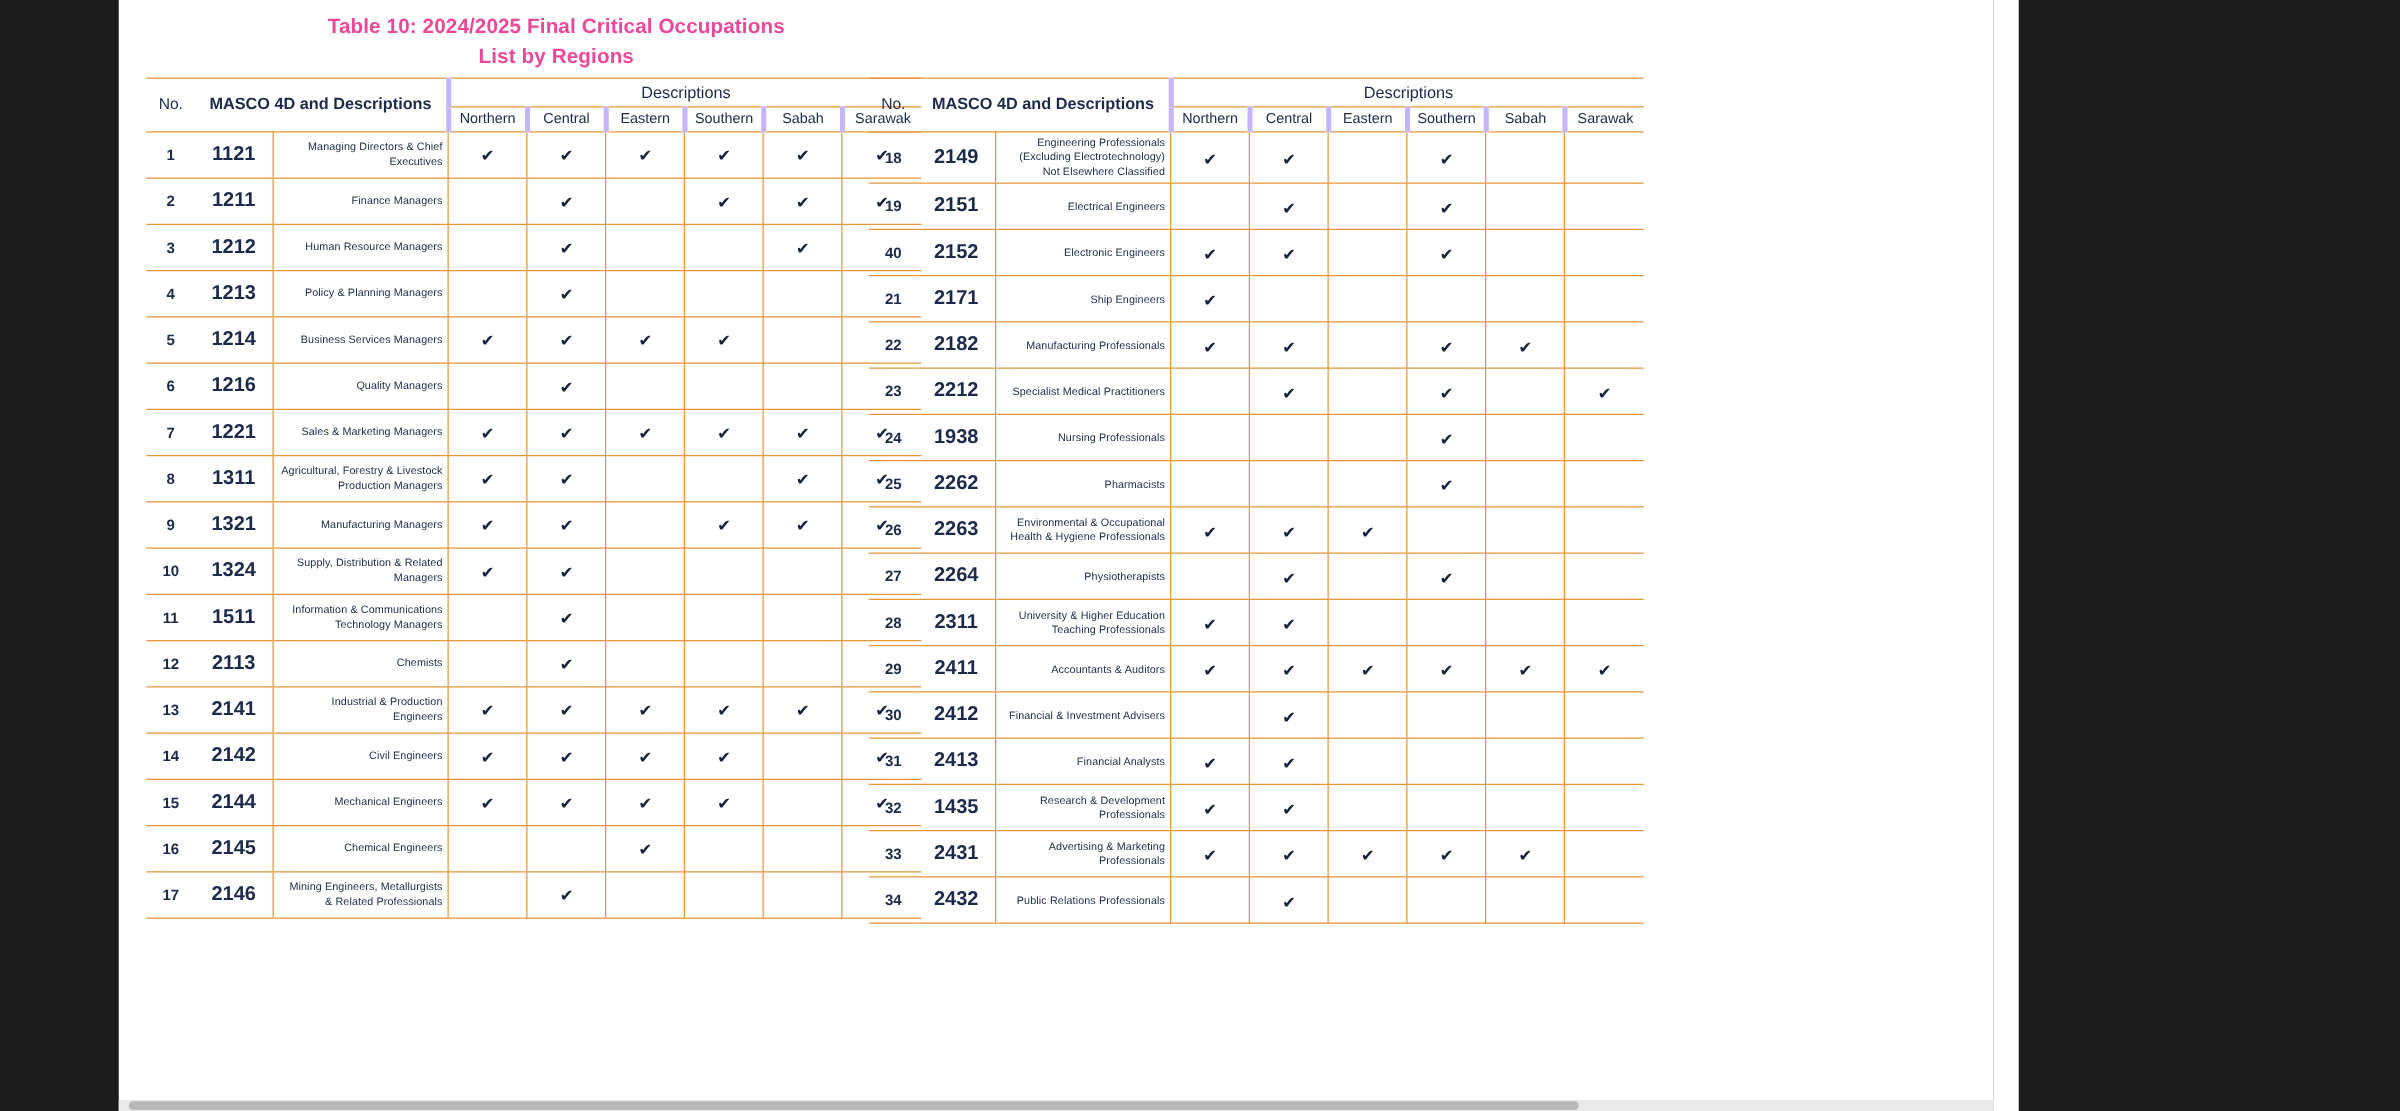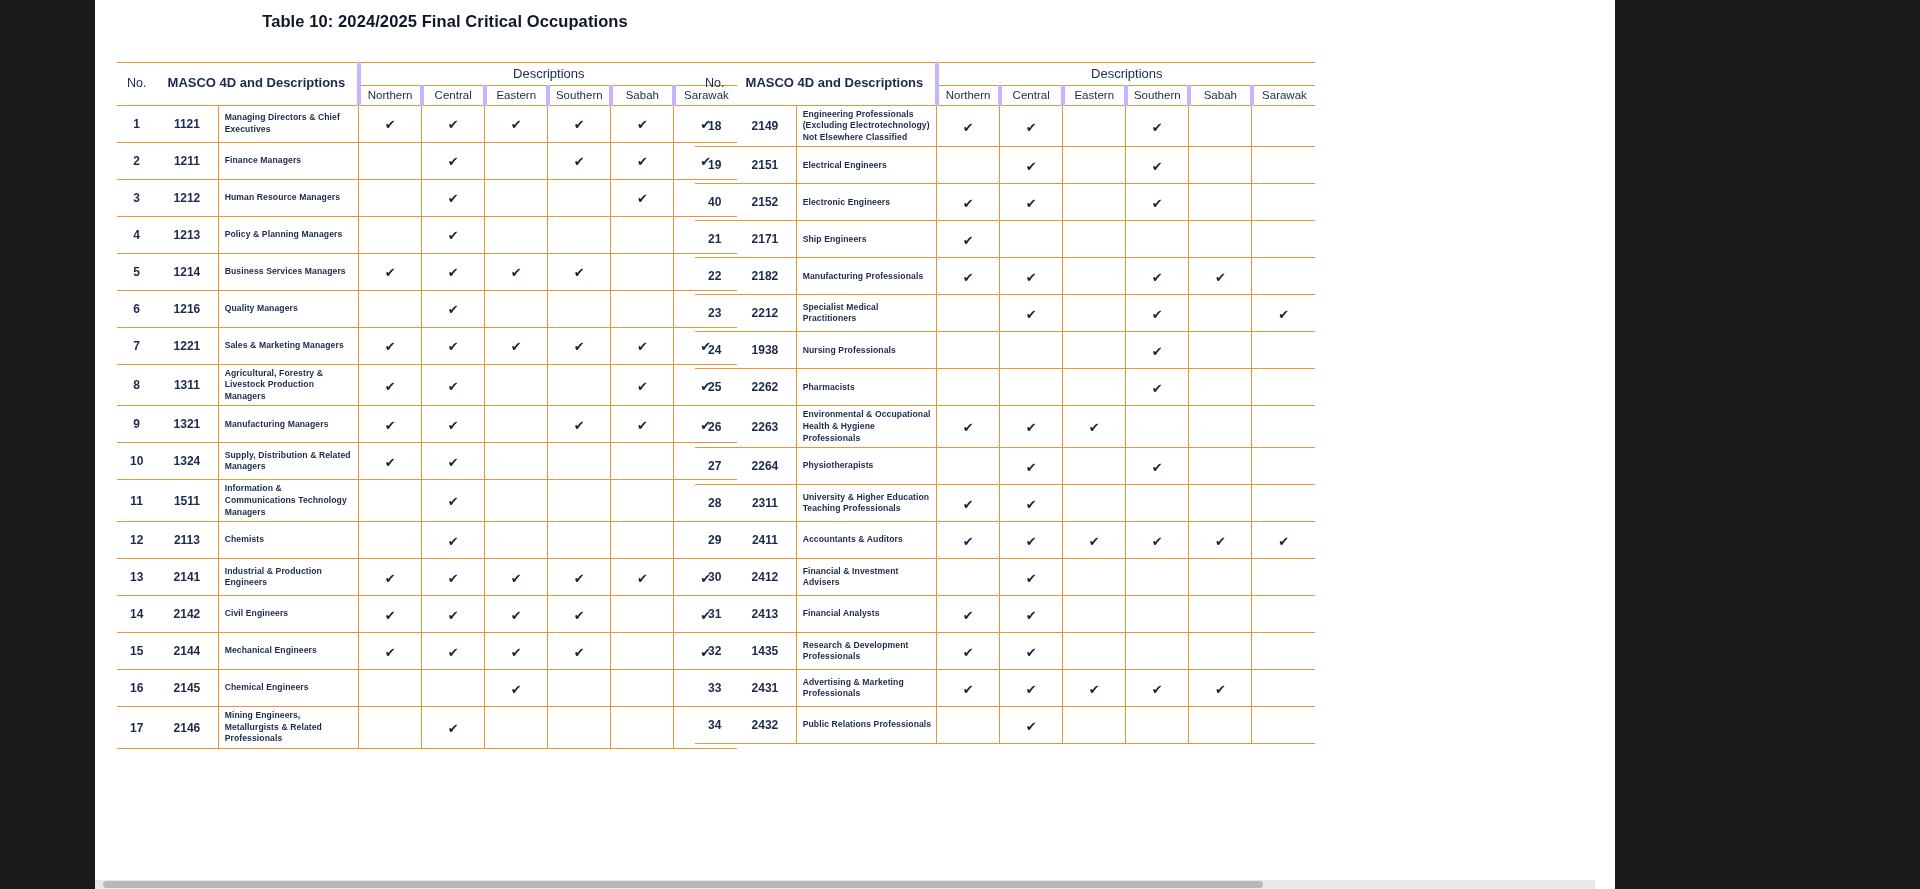--- a/index.html
+++ b/index.html
@@ -28,21 +28,21 @@
     background: #ffffff;
   }
   #title {
     position: absolute;
     left: 0;
     top: 10px;
     width: 700px;
     text-align: center;
     font-size: 16.5px;
     font-weight: bold;
-    color: #0f172a;
+    color: #ec4899;
     line-height: 1.45;
     letter-spacing: 0.1px;
   }
   #title .l2 { display: block; }
 
   .table-wrap {
     position: absolute;
     top: 62px;
   }
   #tbl-left { left: 22px; width: 620px; }
@@ -86,29 +86,29 @@
   }
   table.occ thead th.h-no {
     font-size: 12.5px;
   }
 
   table.occ tbody td.t-no {
     font-size: 12px;
     font-weight: 600;
   }
   table.occ tbody td.t-code {
-    font-size: 12px;
+    font-size: 16px;
     font-weight: 600;
   }
   table.occ tbody td.t-desc {
     font-size: 8.6px;
-    text-align: left;
+    text-align: right;
     padding: 3px 4px 3px 6px;
     line-height: 1.35;
-    font-weight: 700;
+    font-weight: 400;
     letter-spacing: 0.1px;
   }
   table.occ tbody td.t-mark {
     font-size: 13px;
     color: #1b2a4a;
   }
   table.occ tbody tr { height: 37px; }
 
   .tick {
     display: inline-block;
@@ -149,20 +149,21 @@
     border-radius: 4px;
   }
 </style>
 </head>
 <body>
 
 <div id="page">
 
   <div id="title">
     <span>Table 10:  2024/2025 Final Critical Occupations</span>
+    <span class="l2">List by Regions</span>
   </div>
 
   <div class="table-wrap" id="tbl-left">
     <table class="occ">
       <colgroup>
         <col class="c-no">
           <col class="c-code">
           <col class="c-desc">
         <col class="c-reg">
           <col class="c-reg">

